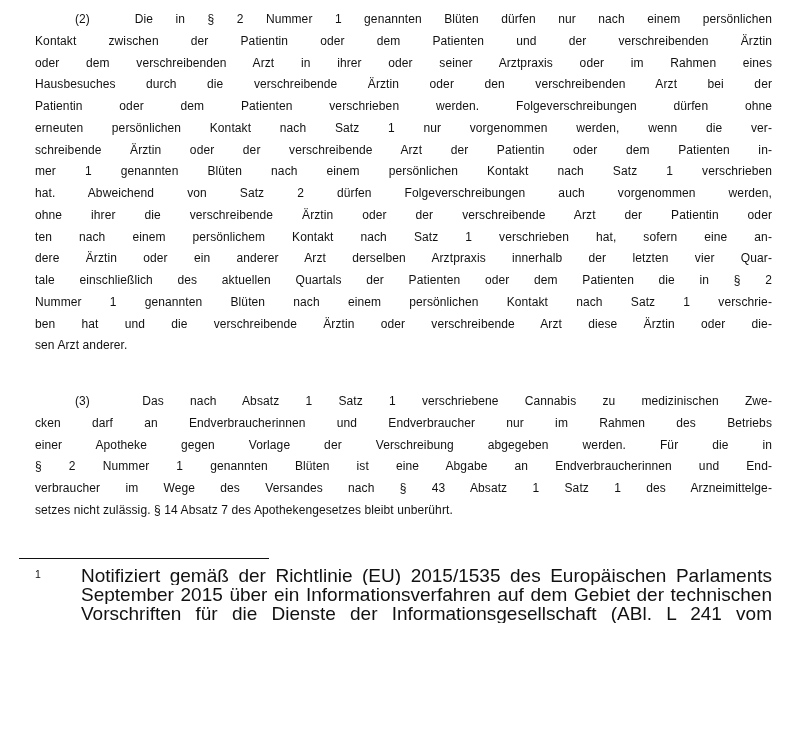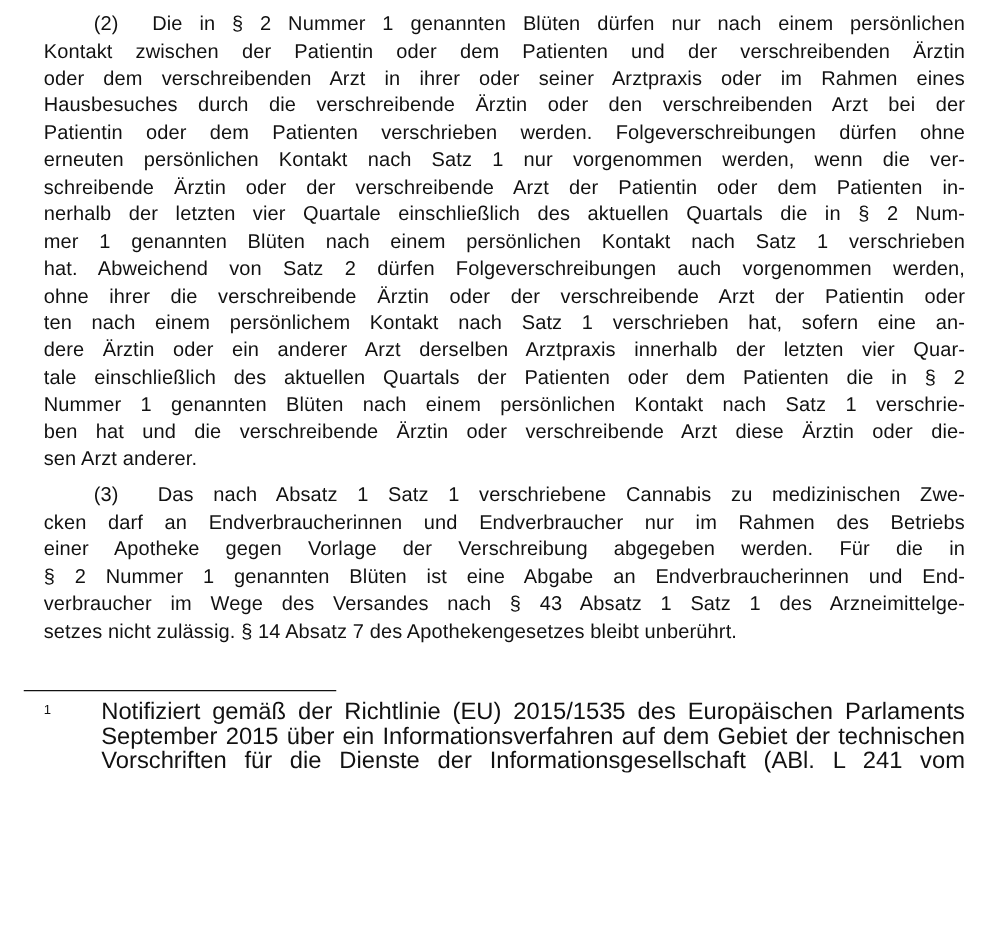--- a/index.html
+++ b/index.html
@@ -16,26 +16,26 @@
   }
   .page {
     position: relative;
     box-sizing: border-box;
     width: 800px;
     height: 749px;
     padding: 9px 28px 0 35px;
   }
   .para {
     width: 737px;
-    font-size: 16px;
+    font-size: 12px;
     line-height: 21.75px;
     letter-spacing: 0.1px;
   }
   .para + .para {
-    margin-top: 7px;
+    margin-top: 34px;
   }
   .line {
     text-align: justify;
     text-align-last: justify;
     white-space: normal;
     overflow: hidden;
     height: 21.75px;
   }
   .line.last {
     text-align-last: left;
@@ -82,21 +82,20 @@
 <div class="page">
 
   <div class="para">
     <div class="line indent">(2)&nbsp; Die in § 2 Nummer 1 genannten Blüten dürfen nur nach einem persönlichen</div>
     <div class="line">Kontakt zwischen der Patientin oder dem Patienten und der verschreibenden Ärztin</div>
     <div class="line">oder dem verschreibenden Arzt in ihrer oder seiner Arztpraxis oder im Rahmen eines</div>
     <div class="line">Hausbesuches durch die verschreibende Ärztin oder den verschreibenden Arzt bei der</div>
     <div class="line">Patientin oder dem Patienten verschrieben werden. Folgeverschreibungen dürfen ohne</div>
     <div class="line">erneuten persönlichen Kontakt nach Satz 1 nur vorgenommen werden, wenn die ver-</div>
     <div class="line">schreibende Ärztin oder der verschreibende Arzt der Patientin oder dem Patienten in-</div>
-    <div class="line">nerhalb der letzten vier Quartale einschließlich des aktuellen Quartals die in § 2 Num-</div>
     <div class="line">mer 1 genannten Blüten nach einem persönlichen Kontakt nach Satz 1 verschrieben</div>
     <div class="line">hat. Abweichend von Satz 2 dürfen Folgeverschreibungen auch vorgenommen werden,</div>
     <div class="line">ohne ihrer die verschreibende Ärztin oder der verschreibende Arzt der Patientin oder</div>
     <div class="line">ten nach einem persönlichem Kontakt nach Satz 1 verschrieben hat, sofern eine an-</div>
     <div class="line">dere Ärztin oder ein anderer Arzt derselben Arztpraxis innerhalb der letzten vier Quar-</div>
     <div class="line">tale einschließlich des aktuellen Quartals der Patienten oder dem Patienten die in § 2</div>
     <div class="line">Nummer 1 genannten Blüten nach einem persönlichen Kontakt nach Satz 1 verschrie-</div>
     <div class="line">ben hat und die verschreibende Ärztin oder verschreibende Arzt diese Ärztin oder die-</div>
     <div class="line last">sen Arzt anderer.</div>
   </div>

